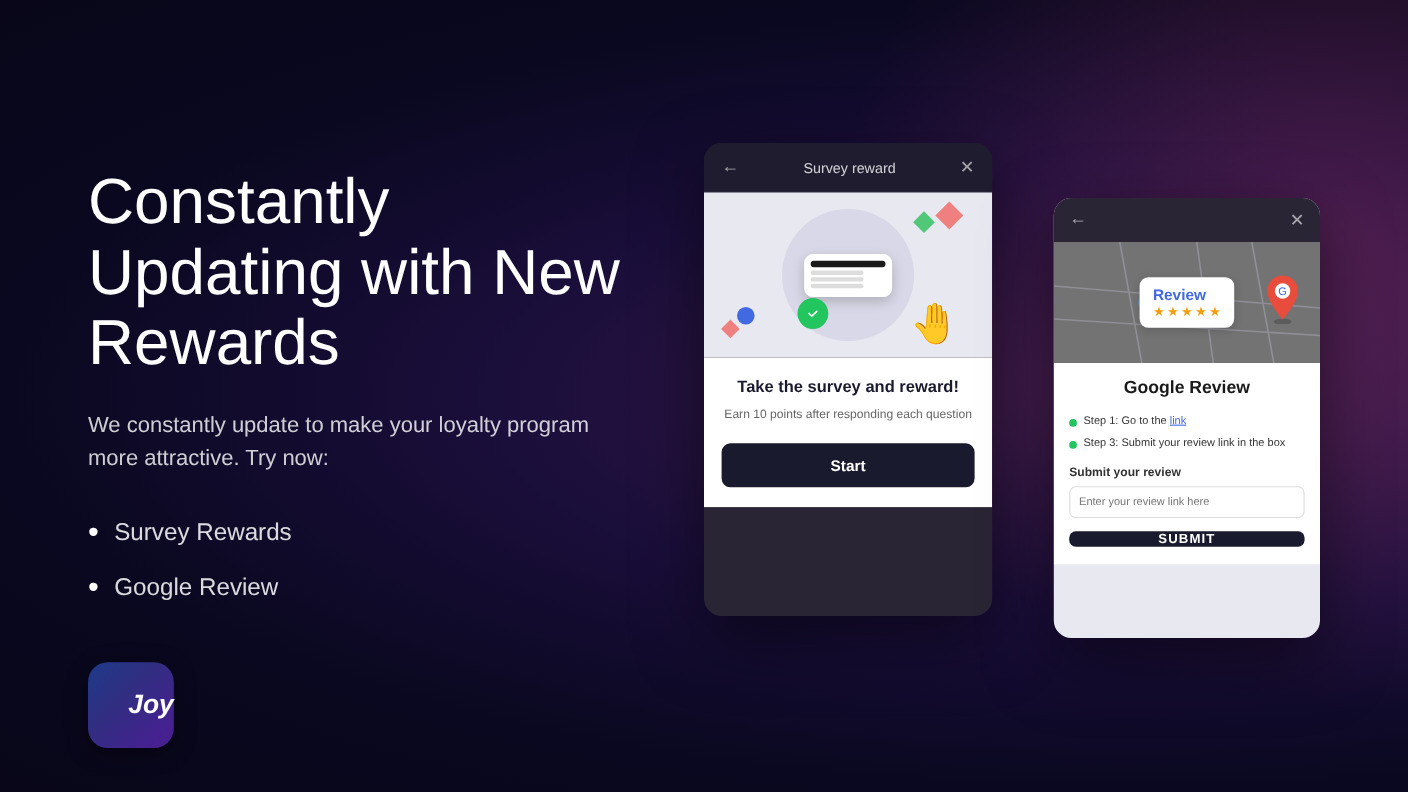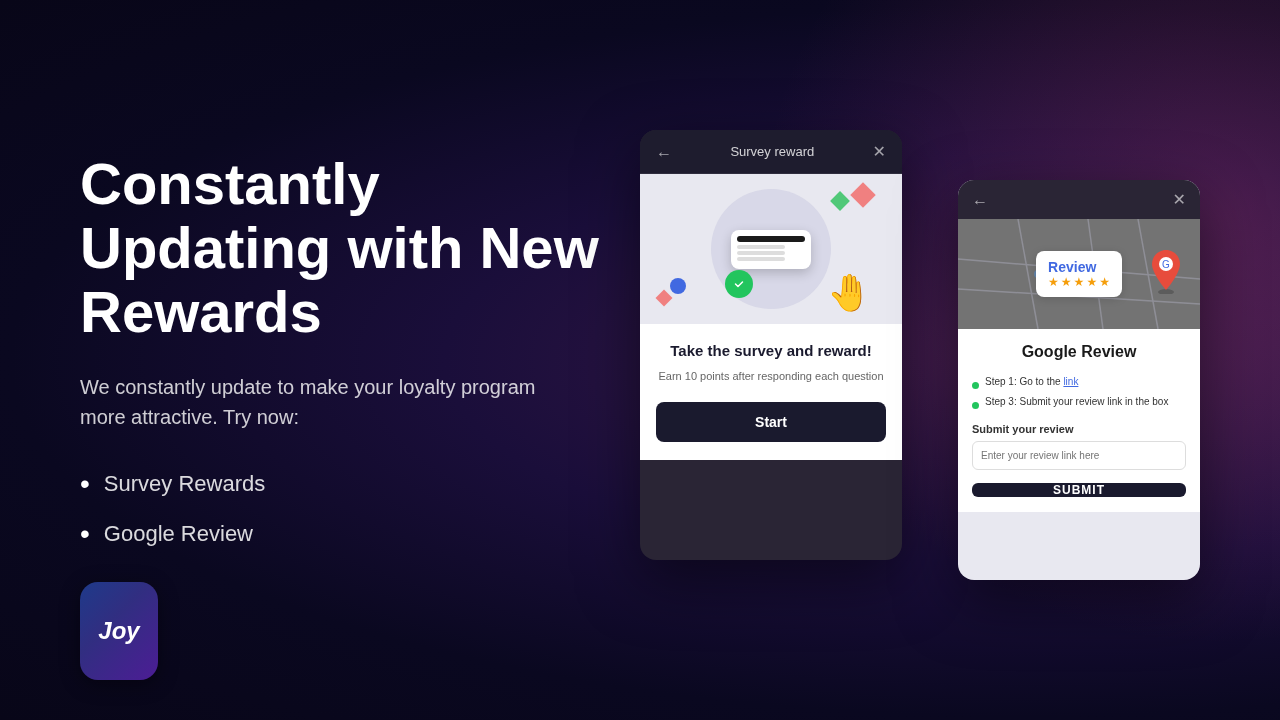--- a/index.html
+++ b/index.html
@@ -43,21 +43,21 @@
     }
 
     
     .left {
       flex: 1;
       padding-right: 40px;
     }
 
     .headline {
       font-size: 58px;
-      font-weight: 700;
+      font-weight: 400;
       line-height: 1.1;
       margin-bottom: 28px;
       color: #ffffff;
     }
 
     .subtitle {
       font-size: 20px;
       line-height: 1.5;
       color: rgba(255,255,255,0.8);
       margin-bottom: 36px;
@@ -82,26 +82,26 @@
       font-size: 28px;
       color: #ffffff;
     }
 
     
     .logo {
       position: absolute;
       bottom: 40px;
       left: 80px;
       width: 78px;
-      height: 98px;
+      height: 78px;
       border-radius: 18px;
       background: linear-gradient(135deg, #1e3a8a 0%, #312e81 40%, #4c1d95 100%);
       display: flex;
       align-items: center;
-      justify-content: center;
+      justify-content: flex-end;
       box-shadow: 0 4px 20px rgba(0,0,0,0.4);
     }
 
     .logo-text {
       font-size: 24px;
       font-weight: 800;
       color: #ffffff;
       font-style: italic;
     }
 
@@ -378,21 +378,21 @@
       margin-bottom: 14px;
       text-align: center;
     }
 
     .review-steps {
       margin-bottom: 14px;
     }
 
     .review-step {
       display: flex;
-      align-items: flex-end;
+      align-items: center;
       gap: 6px;
       font-size: 10px;
       color: #333;
       margin-bottom: 6px;
       line-height: 1.4;
     }
 
     .step-dot {
       width: 7px;
       height: 7px;

